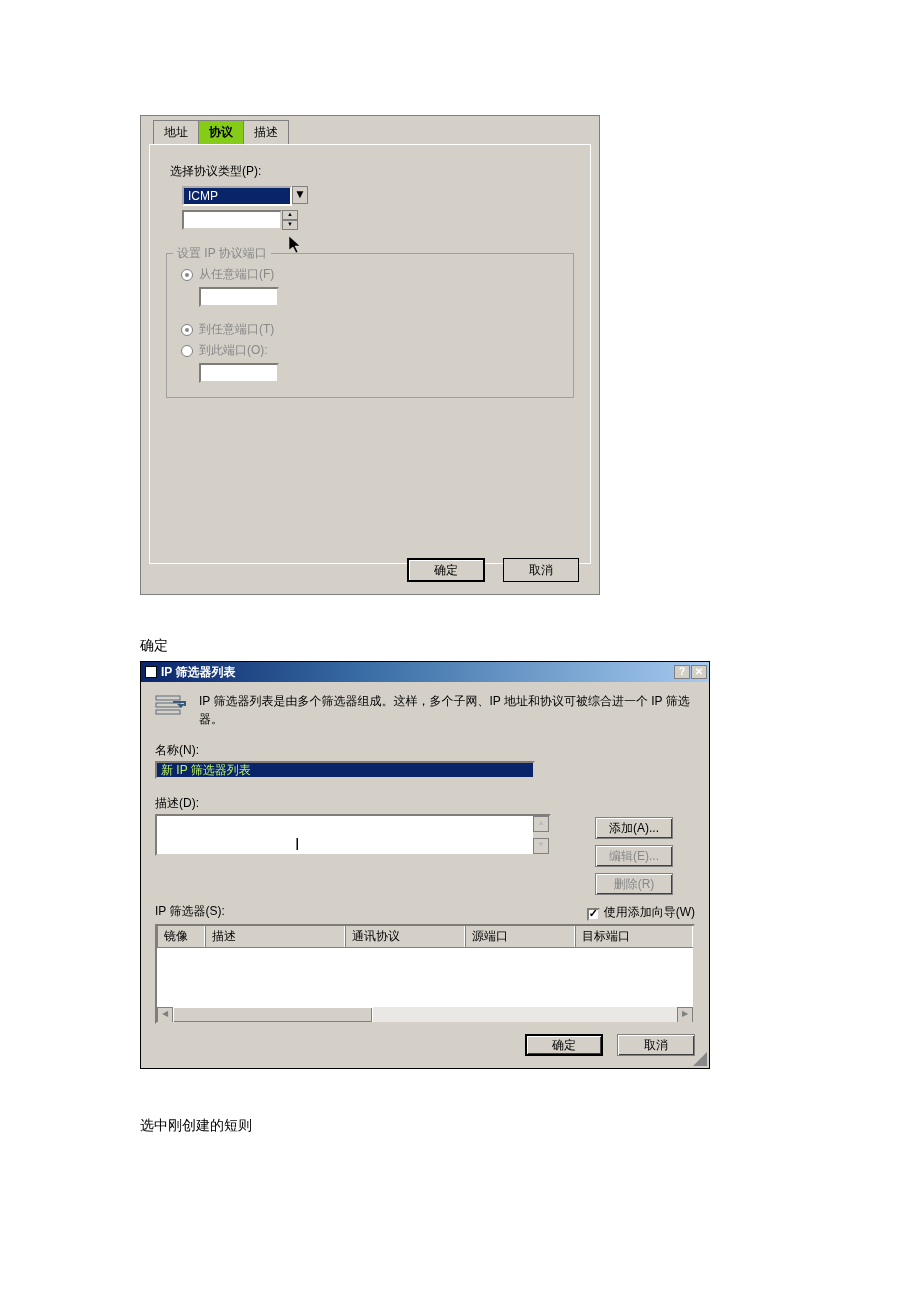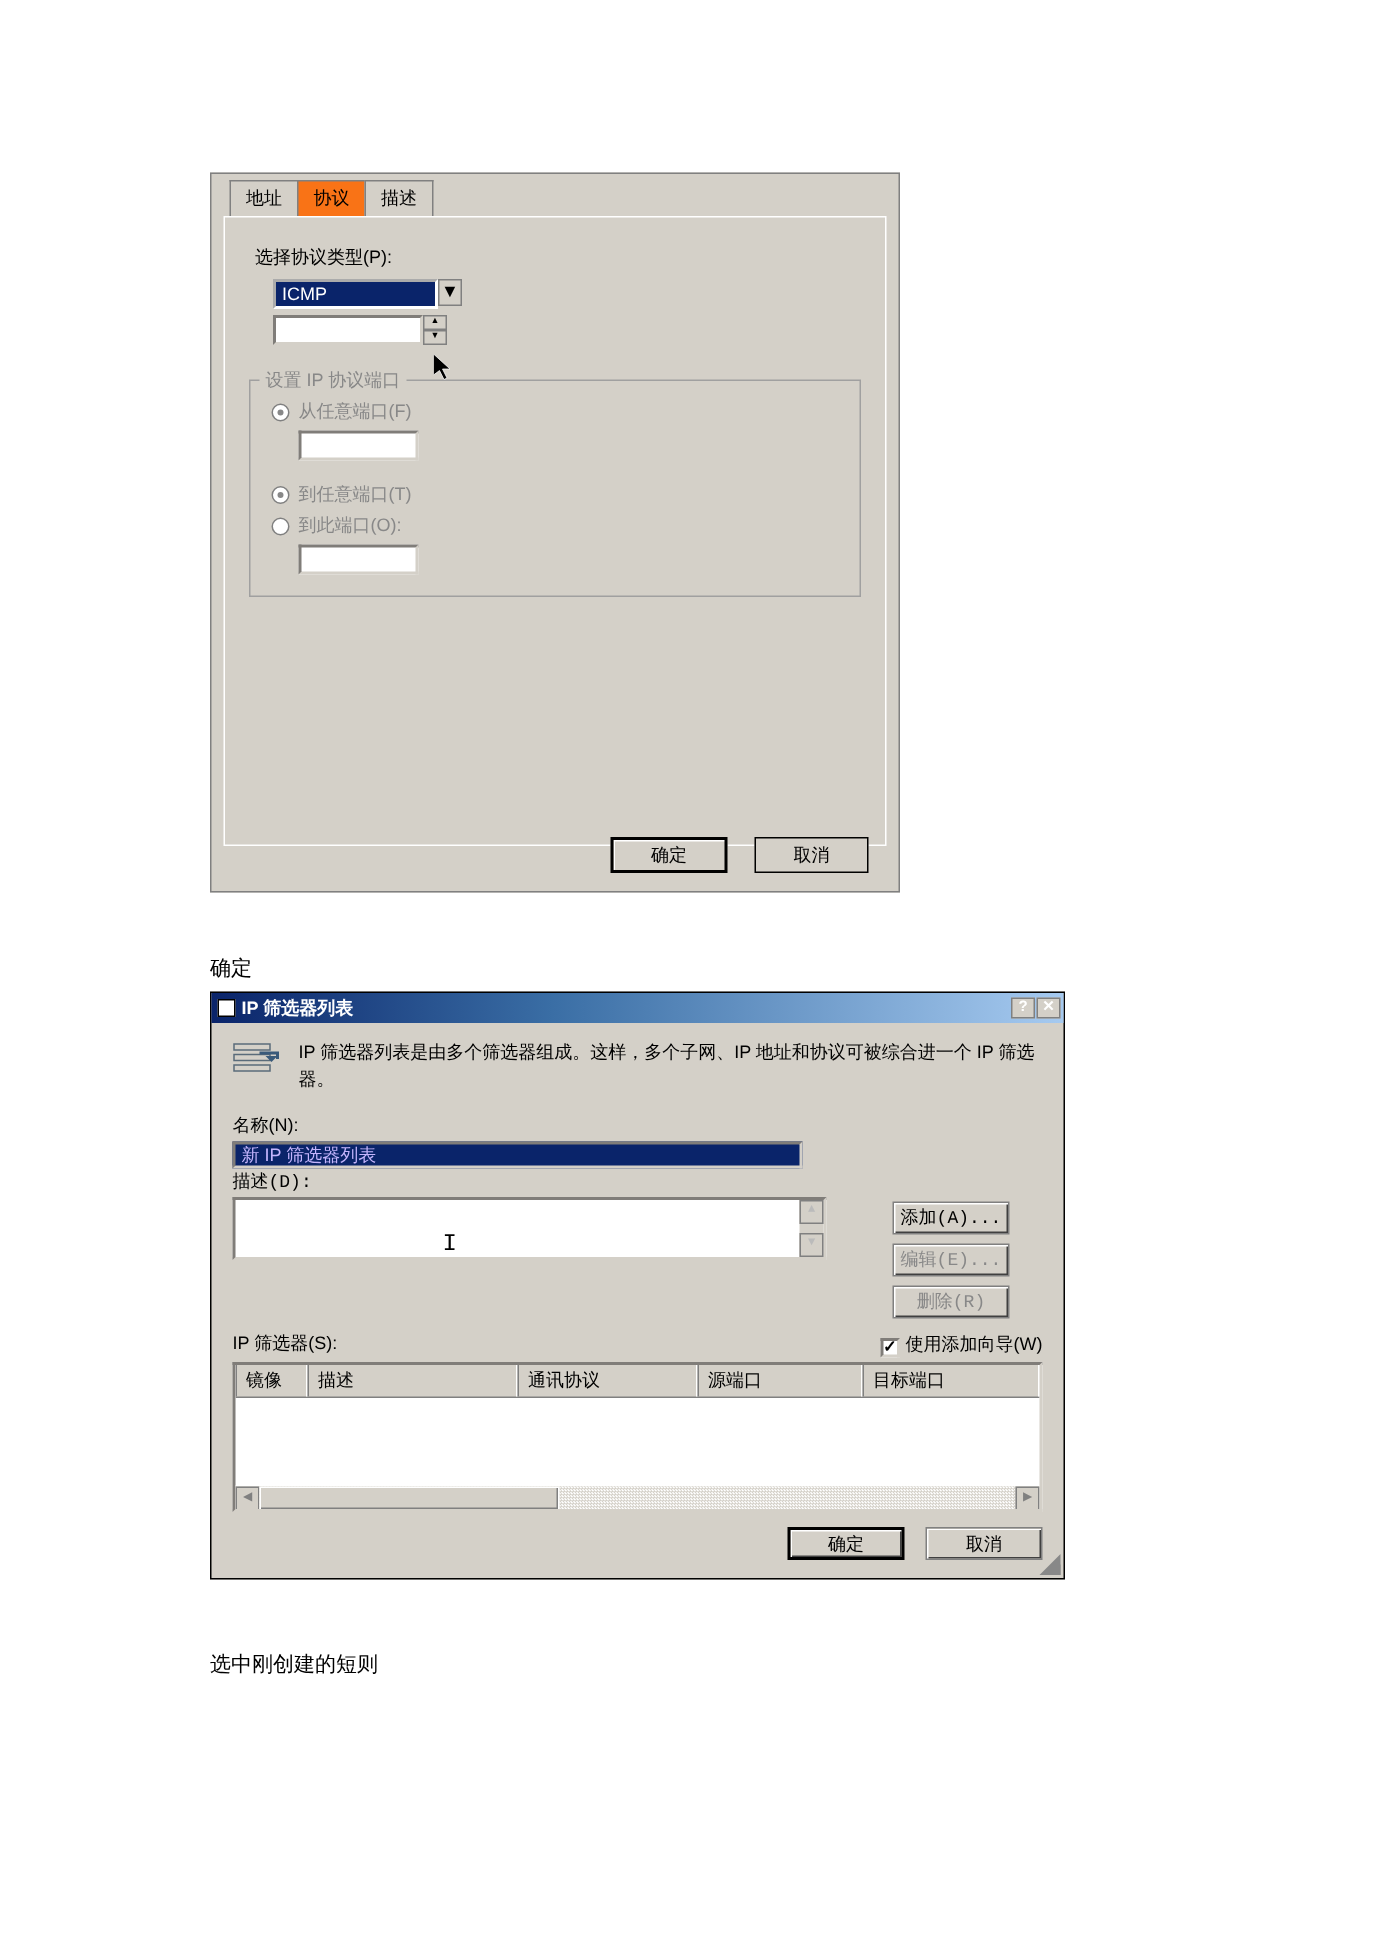--- a/index.html
+++ b/index.html
@@ -7,21 +7,21 @@
     .container { padding: 115px 140px 0 140px; }
     
     
     .header-row { display: flex; justify-content: space-between; margin-bottom: 8px; padding: 0 0 2px 0; }
     .header-link { color: #0645ad; text-decoration: underline; font-size: 13px; }
     
     
     .dialog1 { background: #d4d0c8; border: 1px solid #808080; width: 460px; height: 480px; position: relative; }
     .tab-strip { display: flex; align-items: flex-end; margin: 6px 0 0 12px; height: 22px; }
     .tab { padding: 3px 10px; border: 1px solid #808080; border-bottom: none; background: #d4d0c8; margin-right: -1px; font-size: 12px; }
-    .tab.active { background: #f97316; }
+    .tab.active { background: #84cc16; font-weight: bold; }
     .tab-content { border: 1px solid #fff; border-top-color: #fff; margin: 0 8px 8px 8px; padding: 12px; height: 420px; background: #d4d0c8; }
     .label-row { margin: 6px 0 6px 8px; font-size: 12px; }
     .combo { display: inline-block; background: #0a246a; color: #fff; border: 2px inset #fff; width: 110px; height: 20px; padding: 1px 4px; font-size: 12px; position: relative; margin-left: 20px; }
     .combo-btn { display: inline-block; width: 16px; height: 18px; background: #d4d0c8; border: 1px solid #808080; vertical-align: top; text-align: center; line-height: 14px; }
     .spinner-wrap { margin: 4px 0 0 20px; }
     .spinner { display: inline-block; background: #fff; border: 2px inset #d4d0c8; width: 100px; height: 20px; color: #888; }
     .spinner-btns { display: inline-block; width: 16px; vertical-align: top; }
     .spin-btn { display: block; width: 16px; height: 10px; background: #d4d0c8; border: 1px solid #808080; font-size: 6px; text-align: center; line-height: 6px; }
     .fieldset { border: 1px solid #a0a0a0; margin: 20px 4px 8px 4px; padding: 8px 8px 14px 8px; color: #888; position: relative; }
     .fieldset .legend { position: absolute; top: -9px; left: 6px; background: #d4d0c8; padding: 0 4px; font-size: 12px; }
@@ -43,22 +43,22 @@
     .titlebar-icon { width: 12px; height: 12px; background: #fff; border: 1px solid #000; }
     .titlebar-text { font-size: 12px; font-weight: bold; }
     .titlebar-btns { display: flex; gap: 1px; }
     .tbtn { width: 16px; height: 14px; background: #d4d0c8; border: 1px solid #808080; font-size: 10px; text-align: center; line-height: 12px; font-weight: bold; }
     .d2-body { padding: 10px 14px 12px 14px; }
     .info-row { display: flex; align-items: flex-start; gap: 12px; margin-bottom: 14px; }
     .info-icon { width: 32px; height: 32px; position: relative; flex-shrink: 0; }
     .info-icon svg { width: 100%; height: 100%; }
     .info-text { font-size: 12px; line-height: 18px; }
     .form-label { font-size: 12px; margin-bottom: 2px; }
-    .name-input { width: 380px; height: 18px; border: 2px inset #d4d0c8; background: #0a246a; color: #c4b5fd; padding: 0 4px; font-size: 12px; line-height: 14px; }
-    .row2 { display: flex; gap: 12px; margin-top: 0; font-family: Liberation Mono, monospace; }
+    .name-input { width: 380px; height: 18px; border: 2px inset #d4d0c8; background: #0a246a; color: #bef264; padding: 0 4px; font-size: 12px; line-height: 14px; }
+    .row2 { display: flex; gap: 12px; margin-top: 16px; }
     .left-col { flex: 1; }
     .right-col { width: 100px; display: flex; flex-direction: column; gap: 6px; }
     .textarea { width: 396px; height: 42px; background: #fff; border: 2px inset #d4d0c8; position: relative; }
     .scroll-bar { position: absolute; right: 0; top: 0; width: 16px; height: 100%; background: #d4d0c8; }
     .scroll-btn { width: 16px; height: 16px; background: #d4d0c8; border: 1px solid #808080; font-size: 8px; text-align: center; line-height: 12px; color: #808080; }
     .scroll-btn.disabled { color: #bbb; }
     .btn2 { width: 78px; height: 22px; background: #d4d0c8; border: 1px solid #808080; box-shadow: inset 1px 1px 0 #fff, inset -1px -1px 0 #404040; font-size: 12px; text-align: center; line-height: 20px; cursor: pointer; }
     .btn2.disabled { color: #888; cursor: default; }
     .checkbox-row { display: flex; align-items: center; justify-content: space-between; margin-top: 8px; }
     .cb-wrap { display: flex; align-items: flex-end; gap: 4px; }

